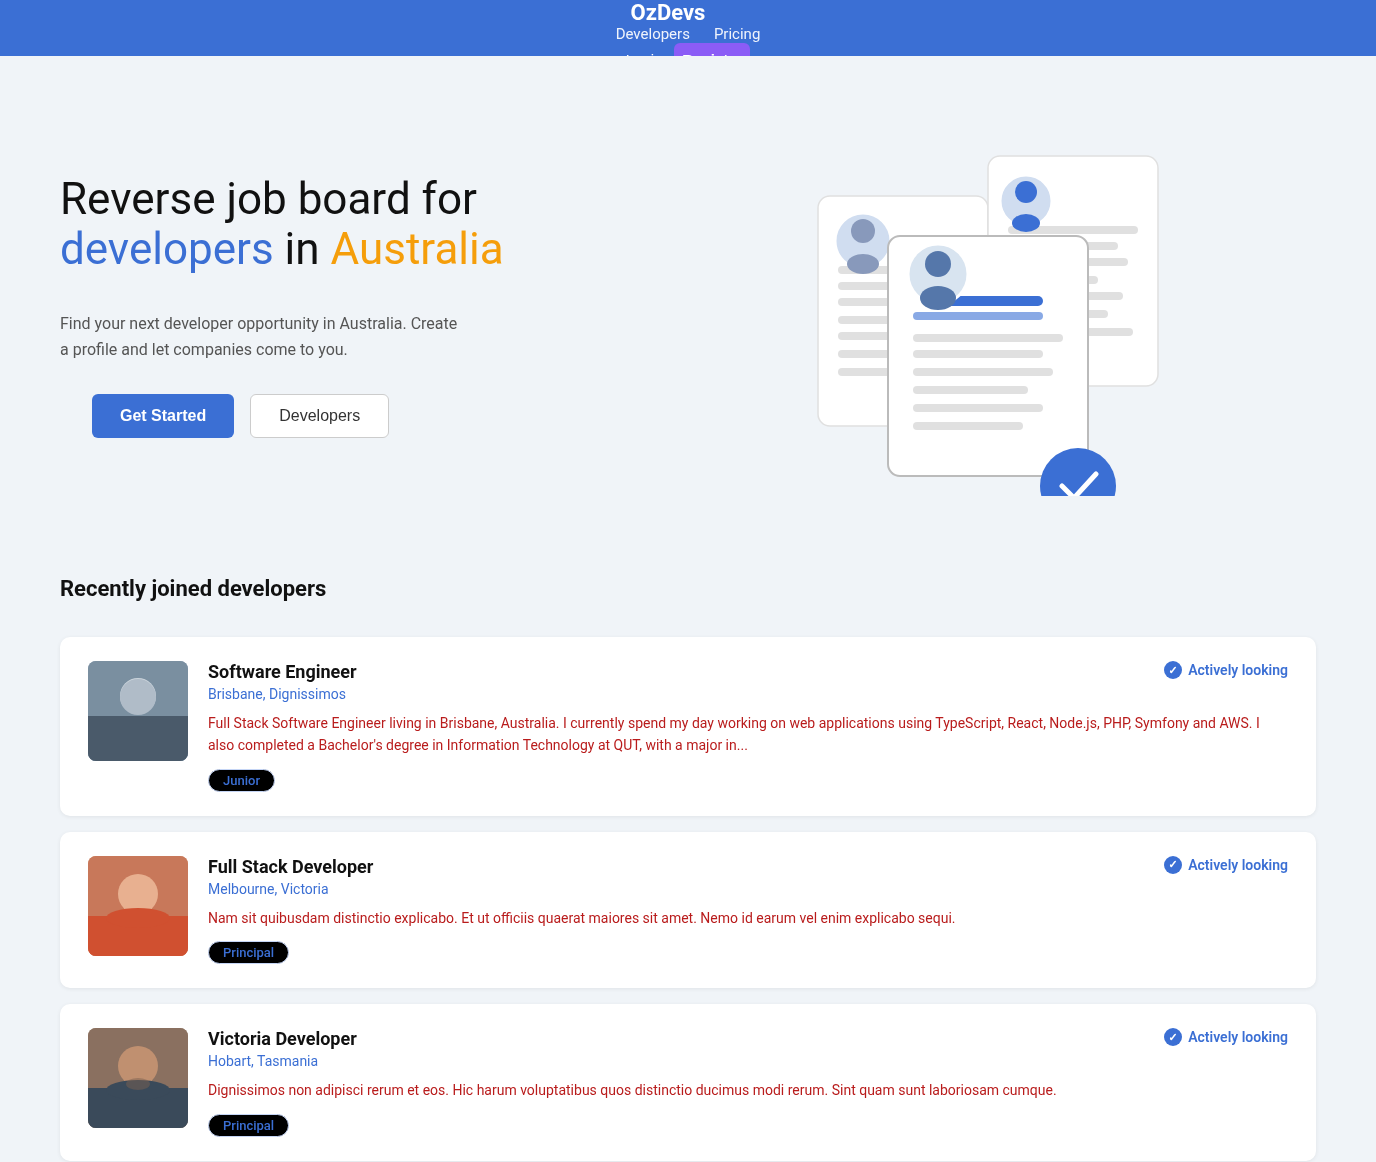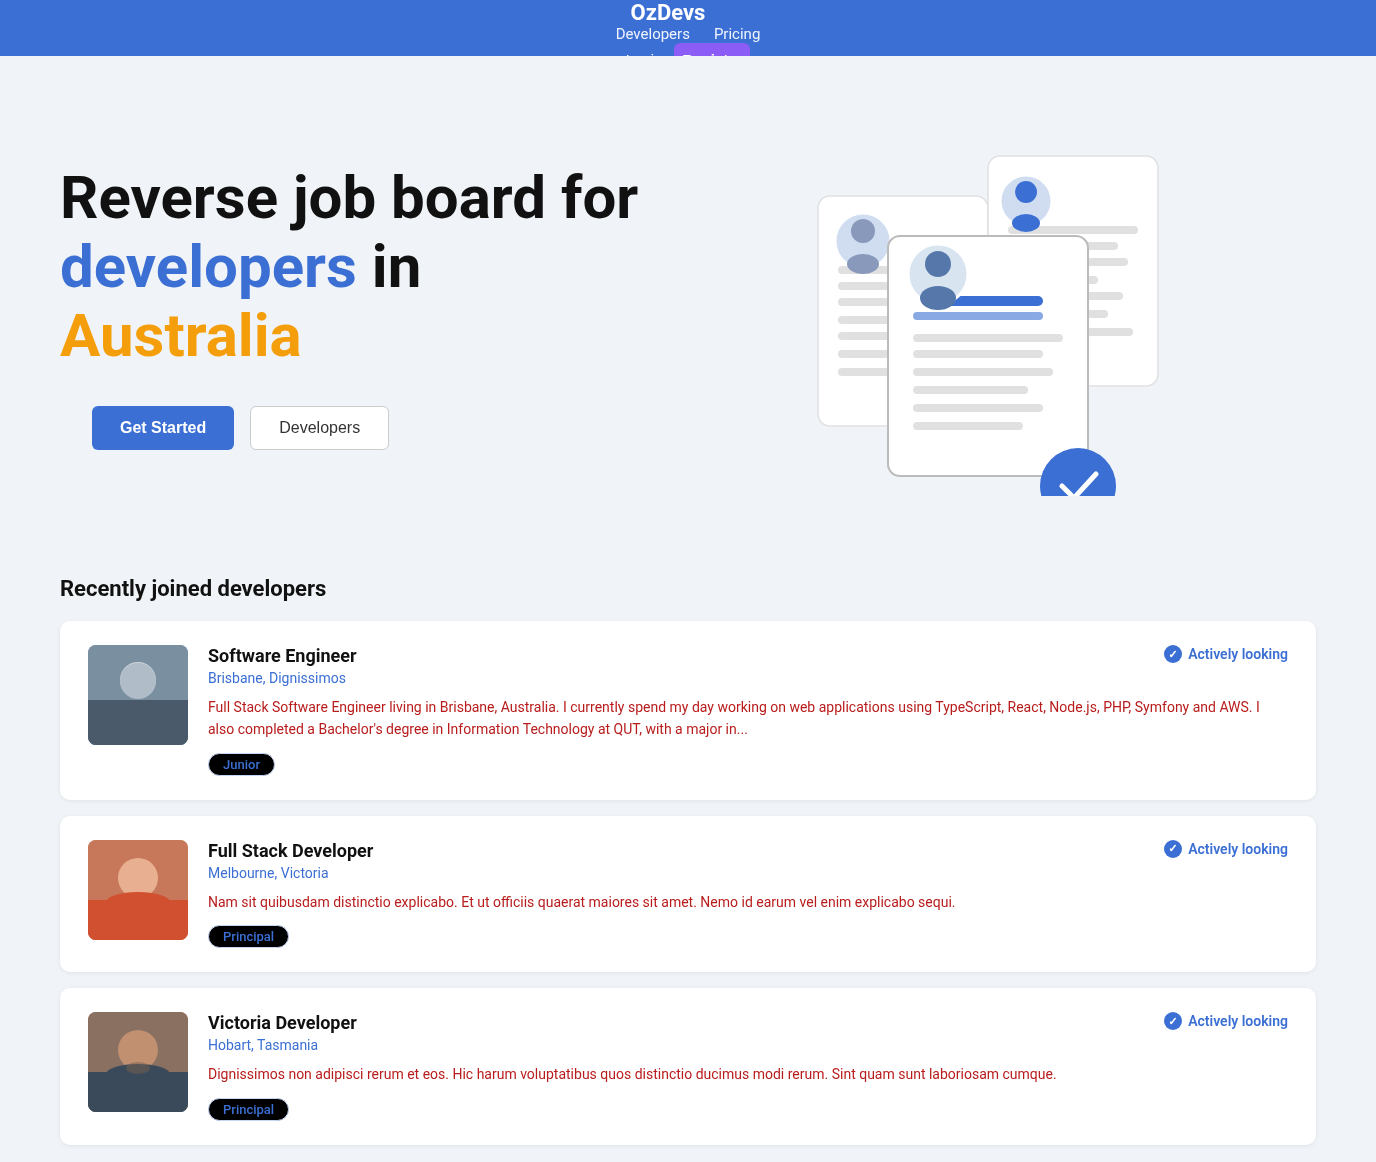--- a/index.html
+++ b/index.html
@@ -50,22 +50,22 @@
     .hero {
       background: #f0f4f8;
       display: flex;
       align-items: center;
       padding: 60px 60px 50px 60px;
       min-height: 480px;
       position: relative;
     }
     .hero-content { flex: 1; max-width: 580px; }
     .hero-title {
-      font-size: 60px;
-      font-weight: 700;
+      font-size: 44px;
+      font-weight: 400;
       color: #111;
       line-height: 1.15;
       margin-bottom: 36px;
     }
     .hero-title .blue { color: #3b6fd4; }
     .hero-title .orange { color: #f59e0b; }
     .hero-subtitle {
       font-size: 16px;
       color: #555;
       line-height: 1.6;
@@ -105,21 +105,21 @@
     }
 
     
     .recently-joined {
       padding: 30px 60px 40px;
     }
     .section-title {
       font-size: 22px;
       font-weight: 700;
       color: #111;
-      margin-bottom: 20px;
+      margin-bottom: 36px;
     }
 
     
     .dev-card {
       background: white;
       border-radius: 10px;
       padding: 24px 28px;
       margin-bottom: 16px;
       display: flex;
       align-items: flex-start;
@@ -214,20 +214,21 @@
     <button class="btn-register">Register</button>
   </div>
 </nav>
 
 <section class="hero">
   <div class="hero-content">
     <h1 class="hero-title">
       <span>Reverse job board for</span><br>
       <span class="blue">developers</span><span> in </span><span class="orange">Australia</span>
     </h1>
+    <p class="hero-subtitle">Find your next developer opportunity in Australia. Create a profile and let companies come to you.</p>
     <div class="hero-buttons">
       <button class="btn-get-started">Get Started</button>
       <button class="btn-developers">Developers</button>
     </div>
   </div>
 
   <div class="hero-illustration">
     <svg width="420" height="380" viewBox="0 0 420 380" fill="none" xmlns="http://www.w3.org/2000/svg">
 
       <rect x="50" y="80" width="170" height="230" rx="12" fill="white" stroke="#e0e0e0" stroke-width="1.5"></rect>

